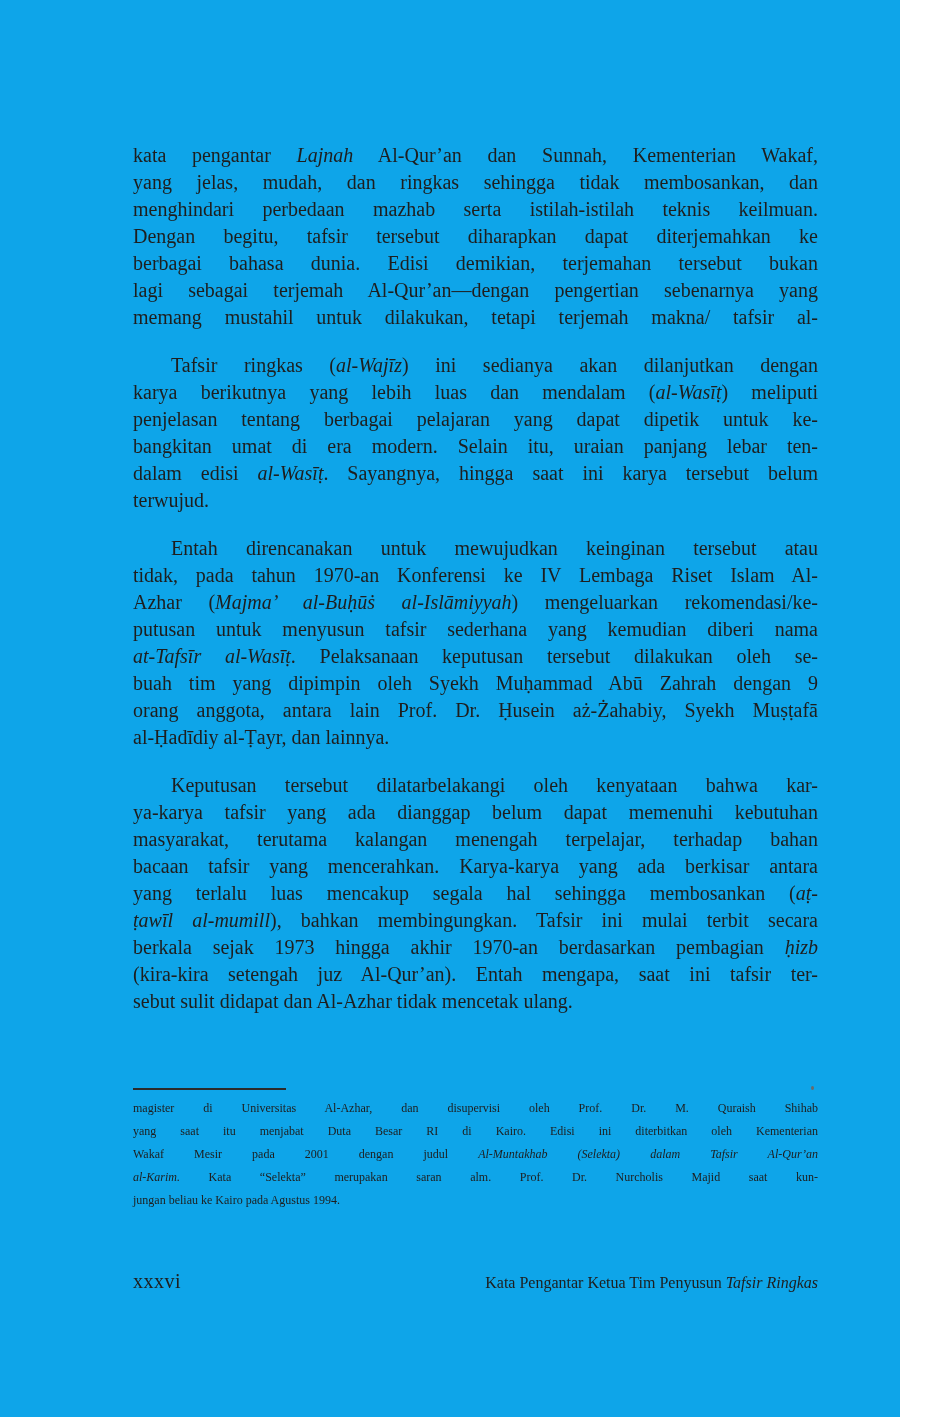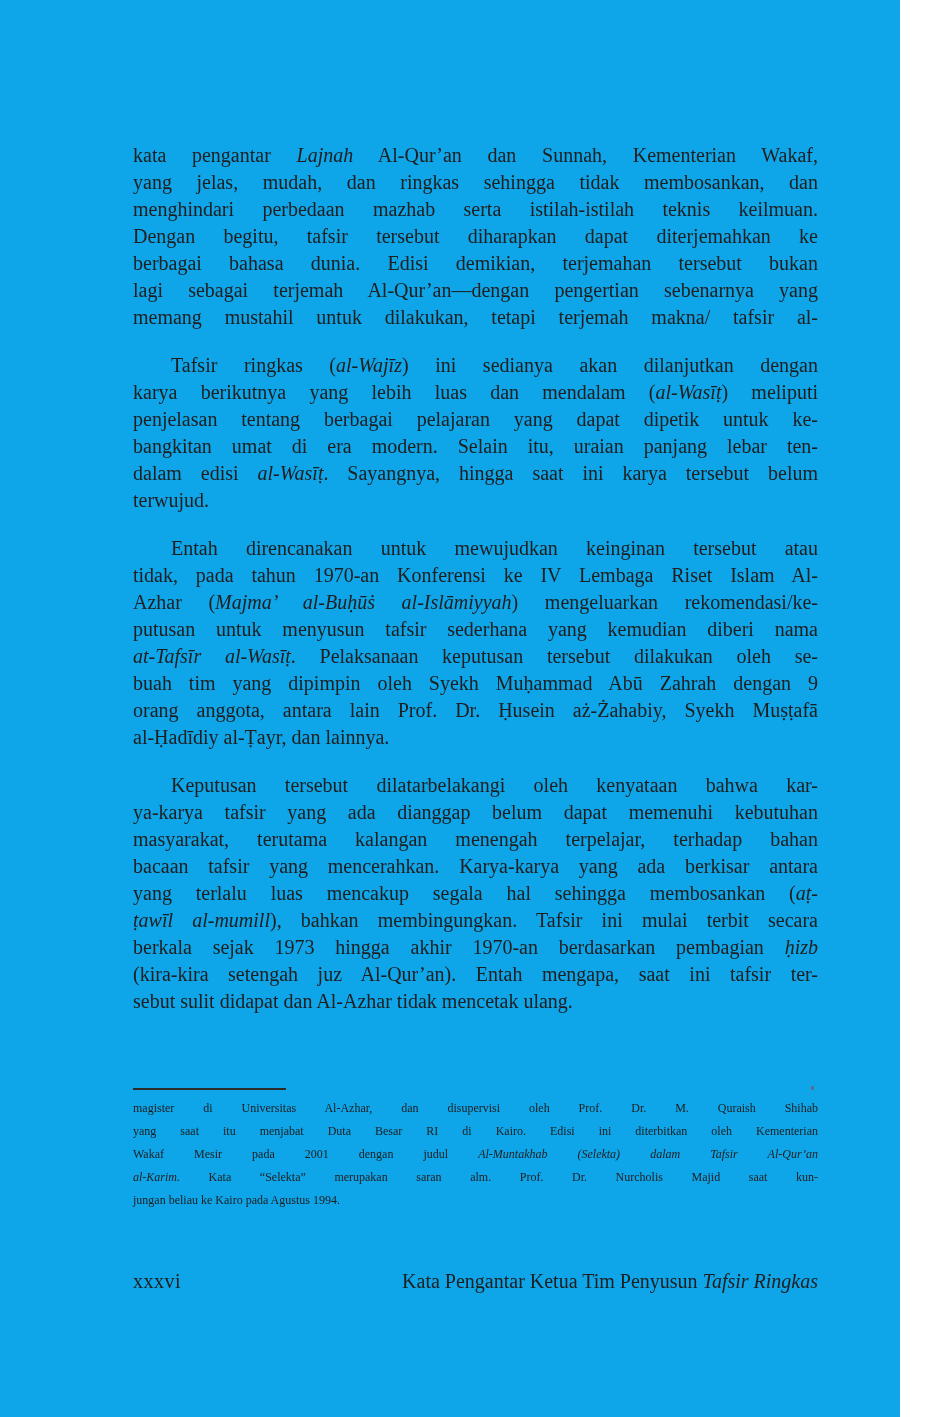--- a/index.html
+++ b/index.html
@@ -59,21 +59,21 @@
     width: 685px;
     display: flex;
     justify-content: space-between;
     align-items: baseline;
   }
   .page-num {
     font-size: 20px;
     letter-spacing: 0.5px;
   }
   .running-title {
-    font-size: 20px;
+    font-size: 16px;
   }
   .artifact-dot {
     position: absolute;
     left: 811px;
     top: 1086px;
     width: 3px;
     height: 4px;
     background: #6a6a6a;
     border-radius: 50%;
   }

